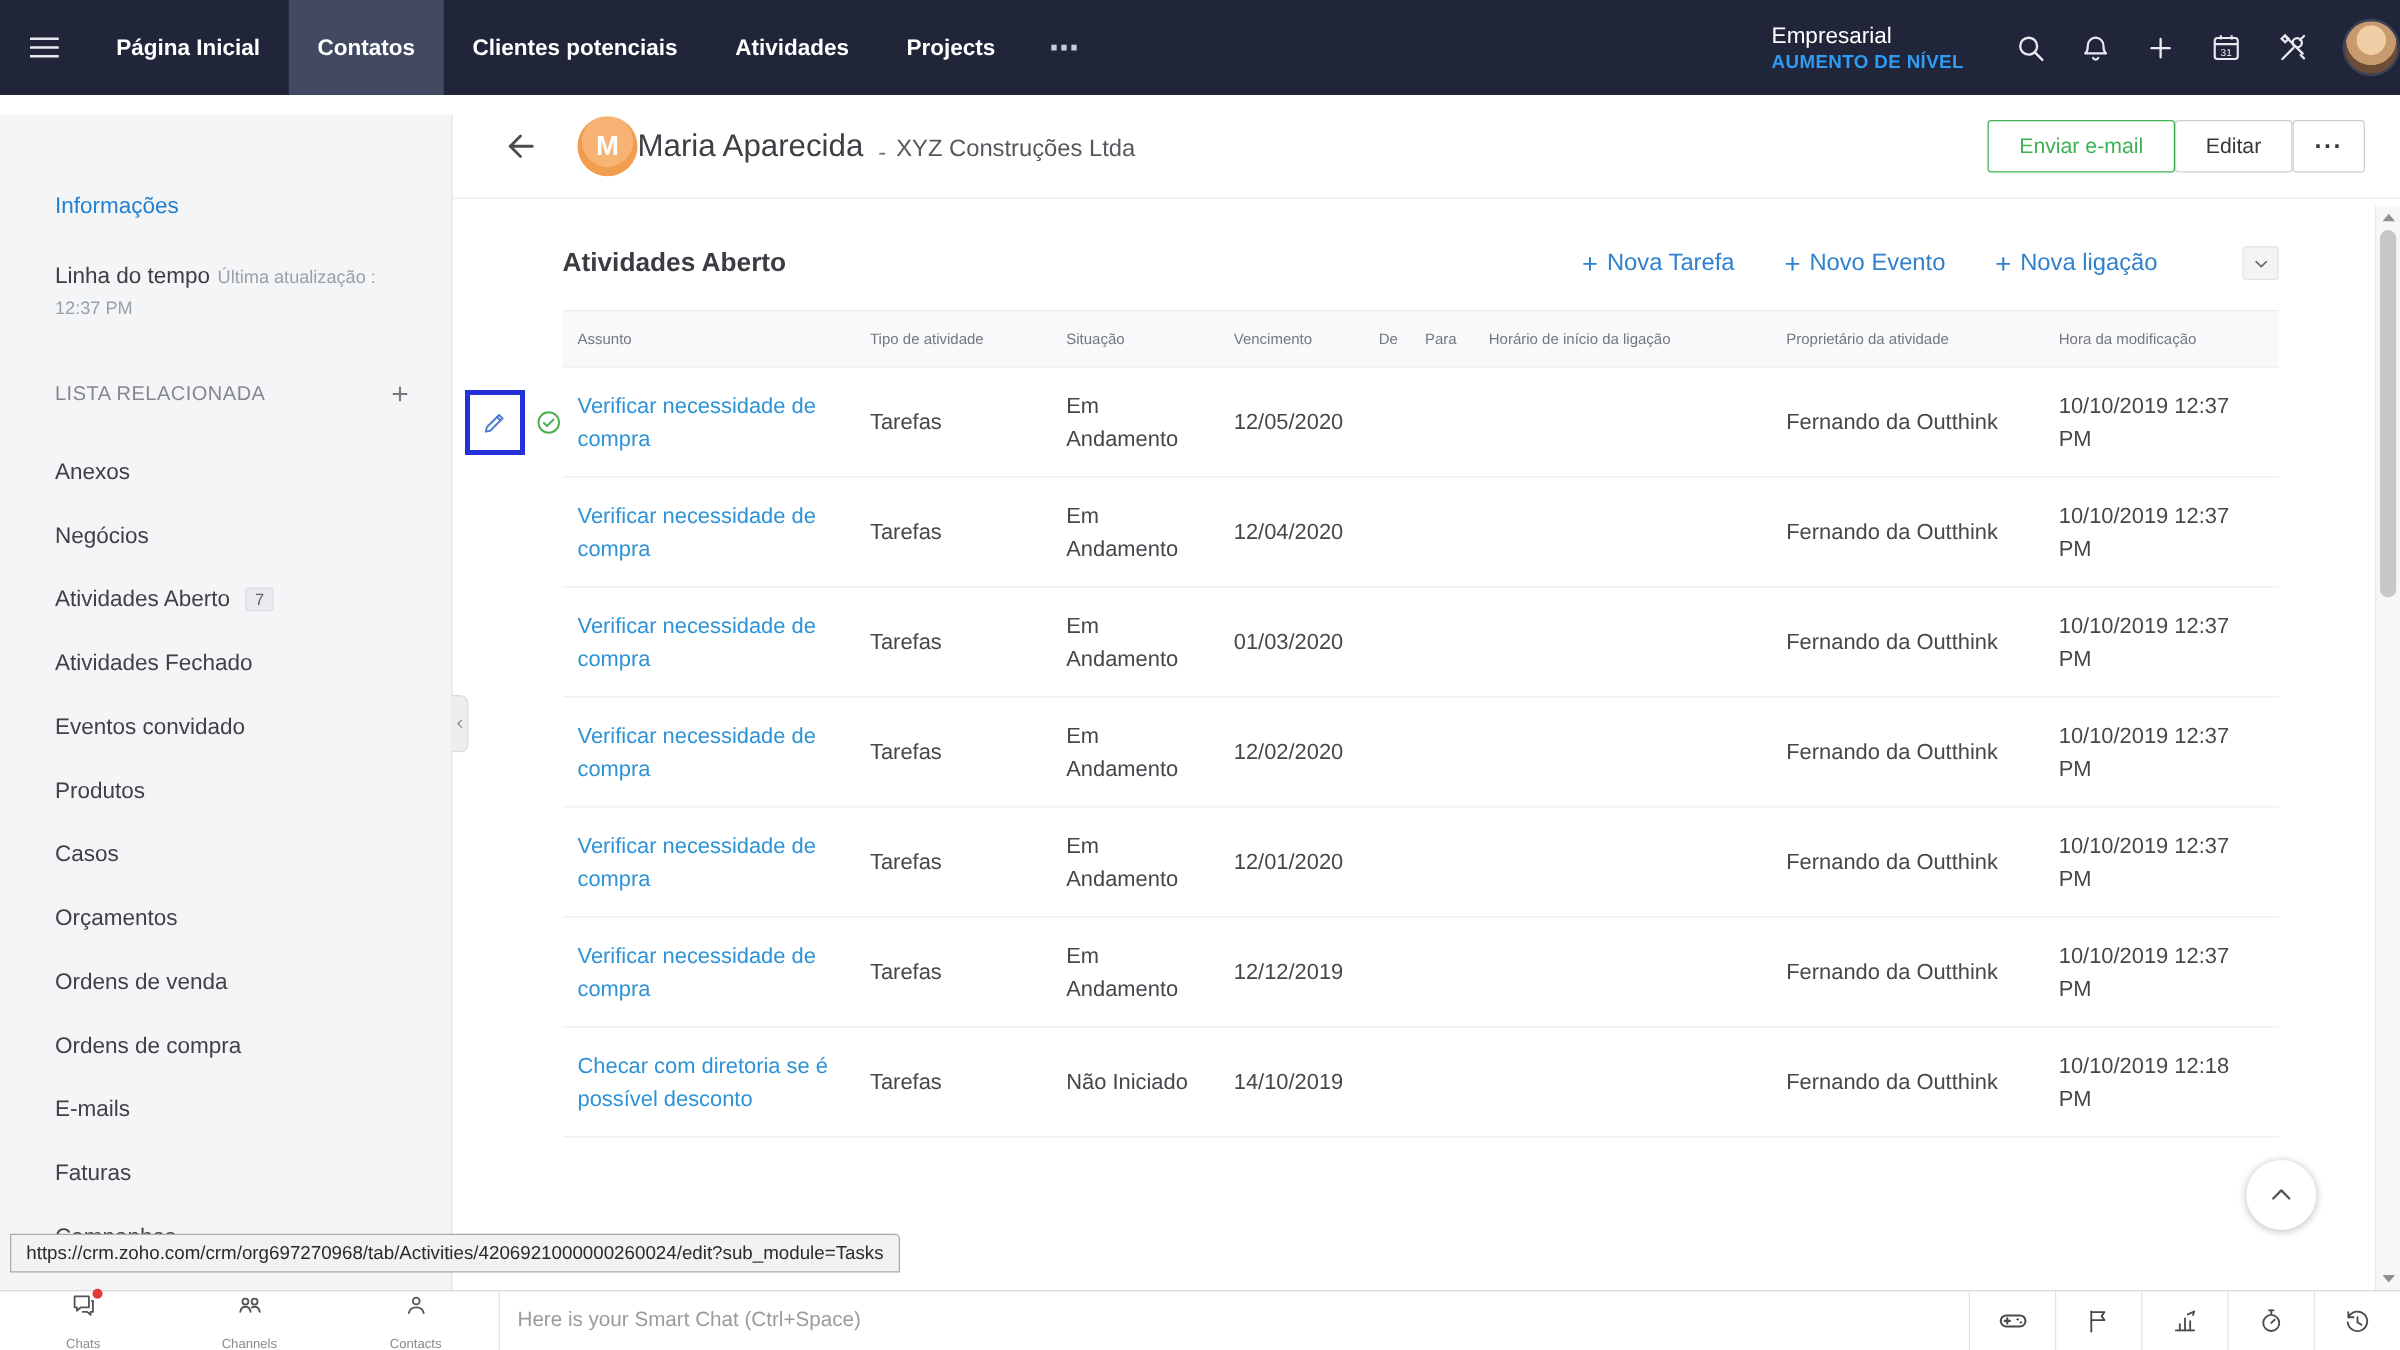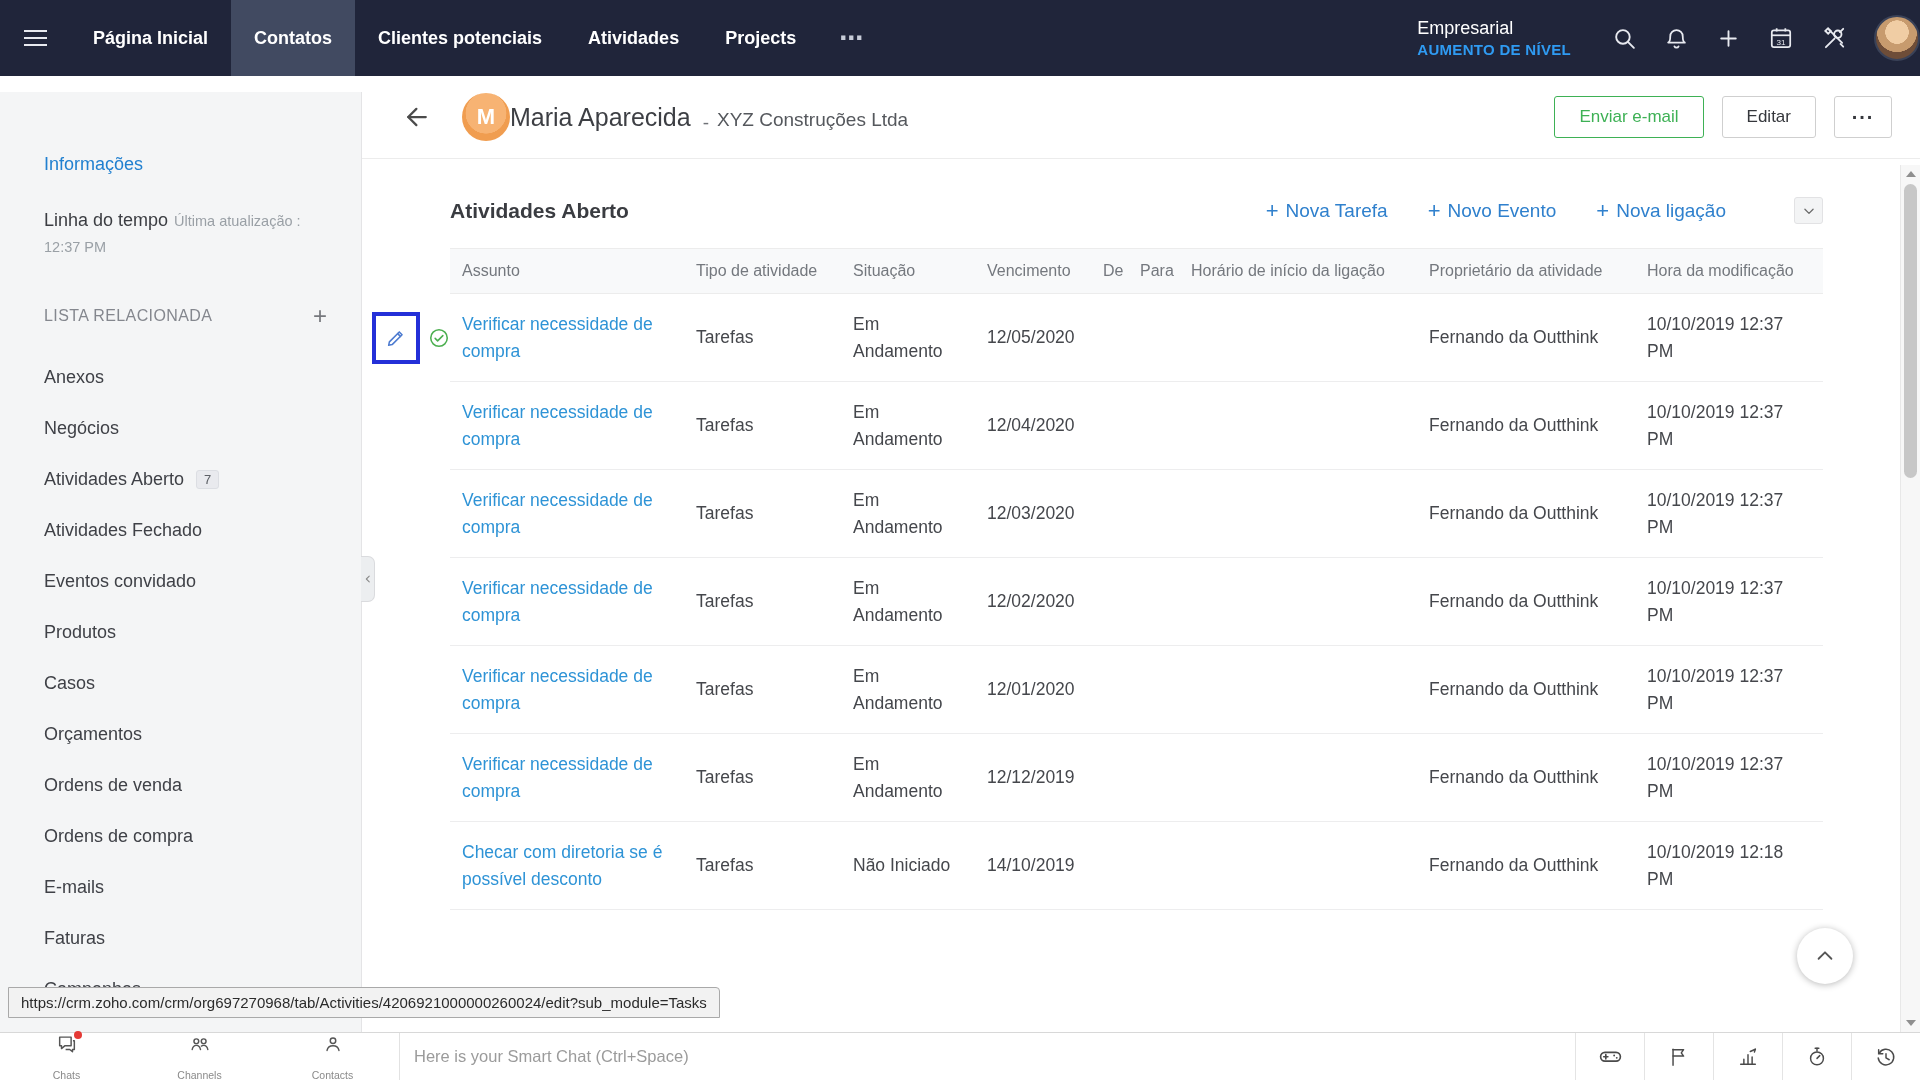--- a/index.html
+++ b/index.html
@@ -36,39 +36,39 @@
   .sb-collapse { position:absolute; left:361px; top:556px; width:14px; height:46px; background:#eceef0; border:1px solid #dadbde; border-left:none; border-radius:0 7px 7px 0; display:flex; align-items:center; justify-content:center; cursor:pointer; z-index:4; }
 
   
   .contact-header { position:absolute; left:362px; top:76px; right:0; height:83px; background:#fff; border-bottom:1px solid #ececec; display:flex; align-items:center; padding:0 28px 0 40px; z-index:2; }
   .back-btn { display:flex; align-items:center; cursor:pointer; }
   .c-avatar { width:48px; height:48px; border-radius:50%; margin-left:30px; background:radial-gradient(circle at 50% 42%, #f7b373 0 55%, #f09d50 56%); color:#fff; font-size:22px; font-weight:700; display:flex; align-items:center; justify-content:center; }
   .c-name { font-size:25px; color:#3d3f44; font-weight:500; }
   .c-sep { margin-left:12px; color:#6f7килograms { } }
   .c-sep { margin-left:12px; color:#6f7277; font-size:19px; position:relative; top:6px; }
   .c-company { margin-left:8px; color:#55585d; font-size:19px; position:relative; top:3px; }
-  .hdr-actions { margin-left:auto; display:flex; gap:18px; align-items:center; }
+  .hdr-actions { margin-left:auto; display:flex; align-items:center; }
   .btn { height:42px; background:#fff; border-radius:3px; font-size:17px; display:flex; align-items:center; padding:0 24px; cursor:pointer; font-family:inherit; }
   .btn-green { border:1px solid #3eb155; color:#3eb155; }
   .btn-plain { border:1px solid #cfcfcf; color:#35373c; }
   .btn-more { border:1px solid #cfcfcf; color:#35373c; width:58px; justify-content:center; font-weight:700; letter-spacing:2px; padding:0 0 10px 0; font-size:20px; }
 
   
   .content { position:absolute; left:362px; top:159px; right:20px; bottom:48px; background:#fff; overflow:hidden; padding:38px 0 0 88px; z-index:1; }
   .act-head { display:flex; align-items:center; width:1373px; }
   .act-title { font-size:21px; font-weight:700; color:#3a3c41; }
   .act-links { margin-left:auto; display:flex; align-items:center; gap:40px; }
   .act-link { color:#2f80cd; font-size:19px; cursor:pointer; display:flex; align-items:center; white-space:nowrap; }
   .act-link .plus { font-size:22px; margin-right:7px; font-weight:400; }
   .collapse-btn { margin-left:28px; width:29px; height:27px; background:#f3f4f5; border:1px solid #e2e2e4; border-radius:3px; display:flex; align-items:center; justify-content:center; cursor:pointer; }
 
   .table { margin-top:24px; width:1373px; }
   .grid-cols { display:grid; grid-template-columns:234px 157px 134px 116px 37px 51px 238px 218px 176px; padding-left:12px; }
   .thead { height:46px; background:#f8f9fa; border-top:1px solid #ececec; border-bottom:1px solid #ececec; }
-  .th { display:flex; align-items:center; color:#74787e; font-size:16px; padding-right:12px; white-space:nowrap; cursor:pointer; }
+  .th { display:flex; align-items:center; color:#74787e; font-size:12px; padding-right:12px; white-space:nowrap; cursor:pointer; }
   .row { height:88px; border-bottom:1px solid #ededee; position:relative; }
   .cell { display:flex; align-items:center; font-size:17.5px; color:#45474c; padding-right:14px; line-height:1.5; }
   .c-sit { padding-right:30px; }
   .c-hora { padding-right:28px; }
   .subject-link { color:#2e93d6; cursor:pointer; text-decoration:none; }
   .row-gutter { position:absolute; left:-78px; top:50%; transform:translateY(-50%); display:flex; align-items:center; gap:8px; }
   .click-highlight { width:48px; height:52px; border:4px solid #2430d8; background:#fff; display:flex; align-items:center; justify-content:center; }
   .pencil, .check { display:flex; cursor:pointer; }
 
   .scroll-top { position:absolute; left:1797px; top:928px; width:56px; height:56px; border-radius:50%; background:#fff; box-shadow:0 1px 7px rgba(0,0,0,.28); display:flex; align-items:center; justify-content:center; cursor:pointer; z-index:6; }
@@ -368,21 +368,21 @@
         </div>
 
         <div class="row grid-cols">
           <div class="cell">
             <span class="subject-link">Verificar necessidade de compra</span>
           </div>
           <div class="cell">Tarefas</div>
           <div class="cell c-sit">
             <span>Em Andamento</span>
           </div>
-          <div class="cell">12/03/2020</div>
+          <div class="cell">01/03/2020</div>
           <div class="cell"></div>
           <div class="cell"></div>
           <div class="cell"></div>
           <div class="cell">Fernando da Outthink</div>
           <div class="cell c-hora">
             <span>10/10/2019 12:37 PM</span>
           </div>
 
         </div>
 

